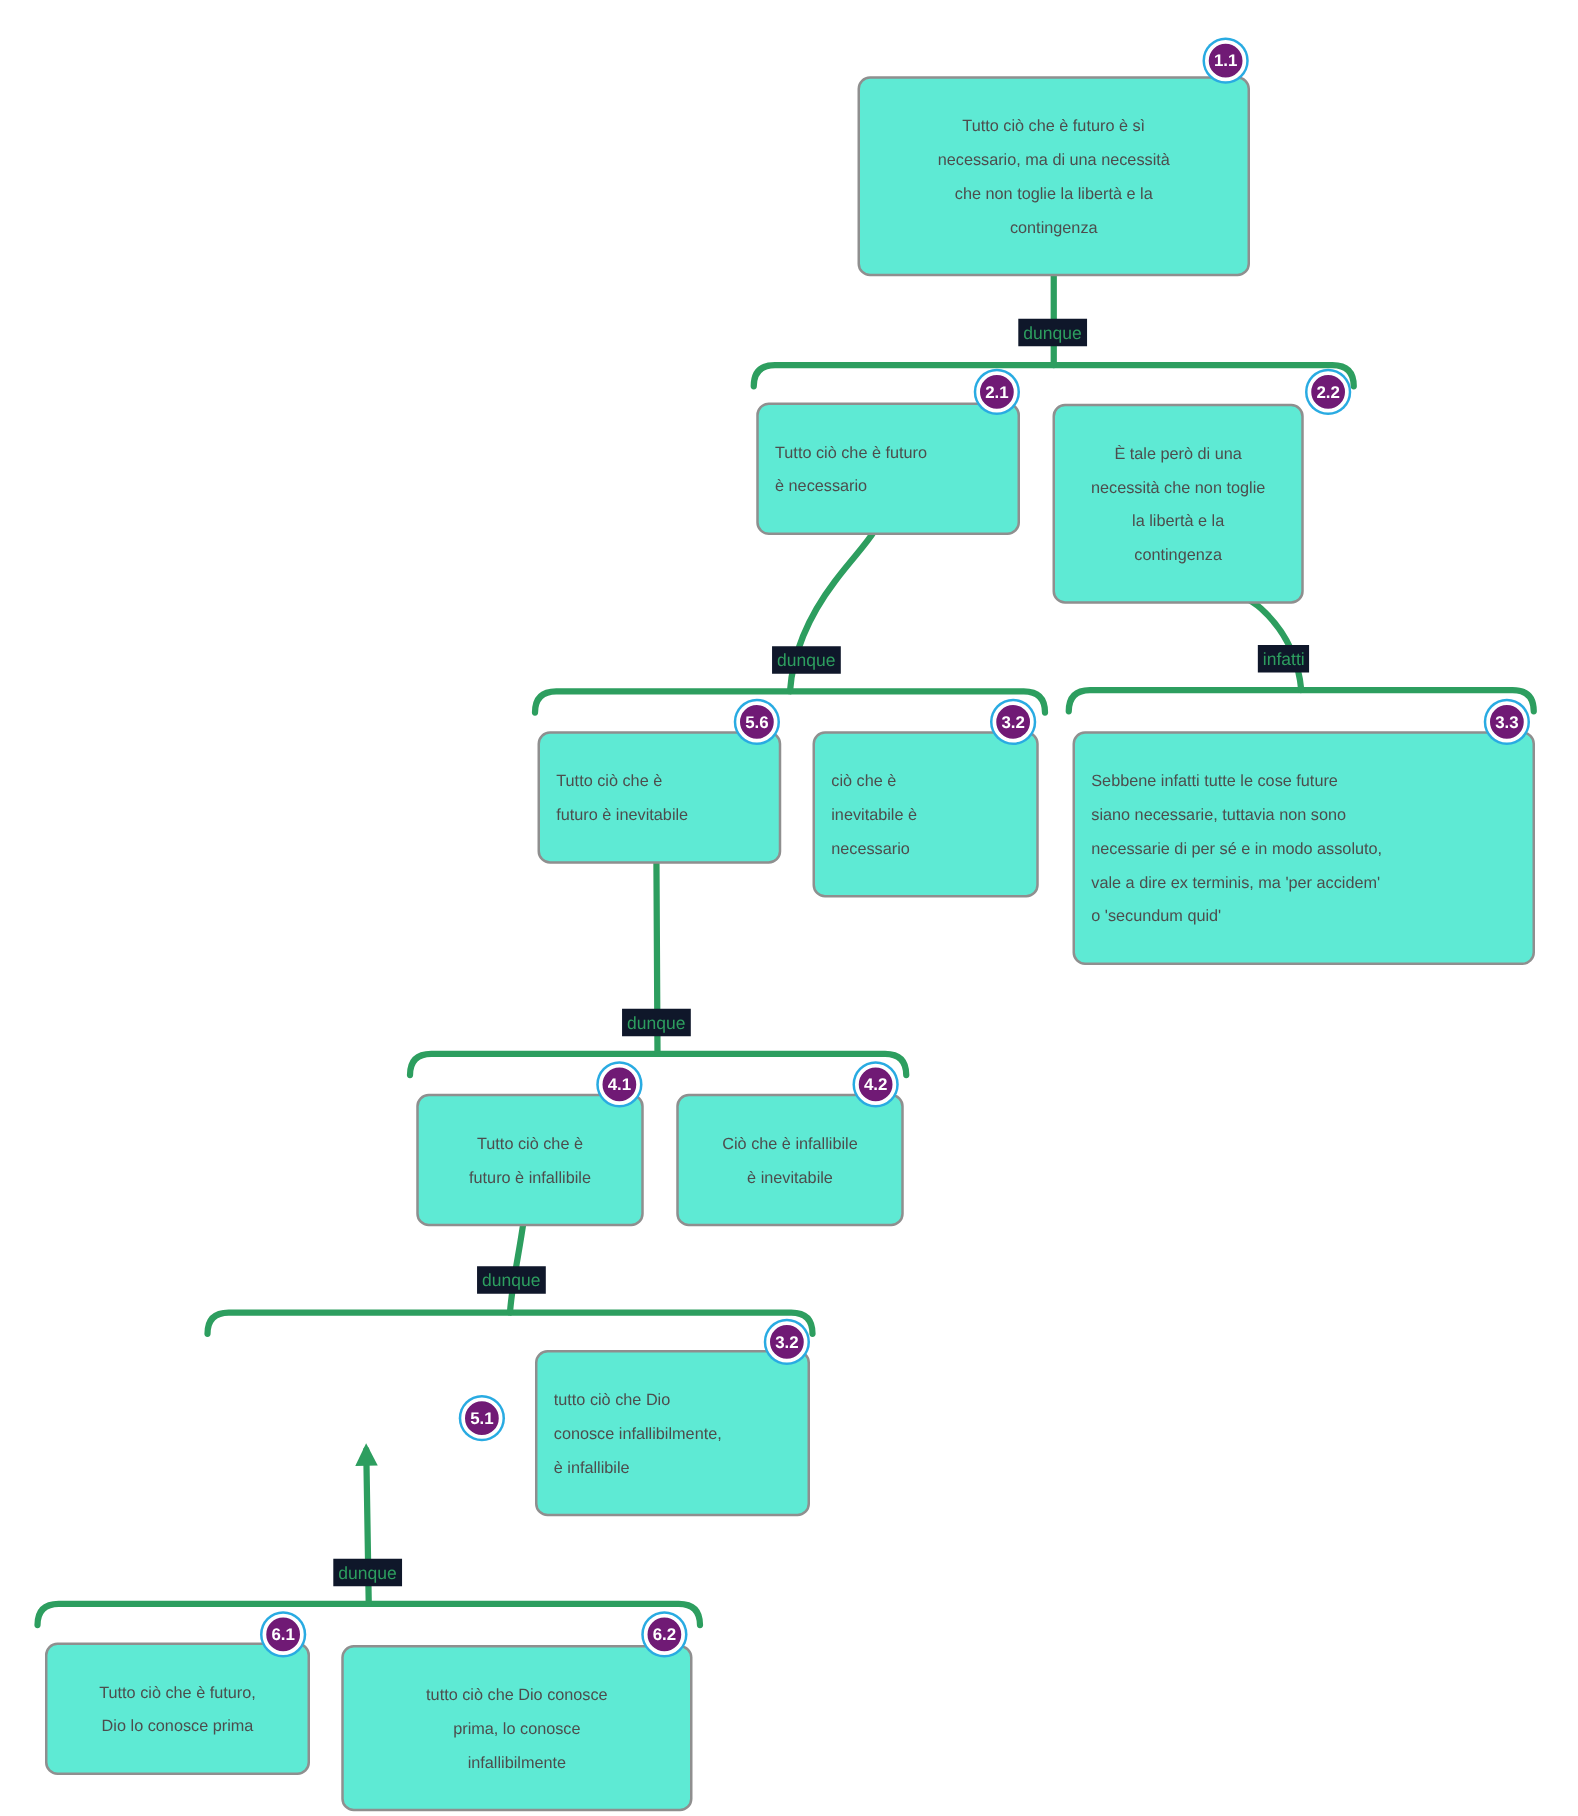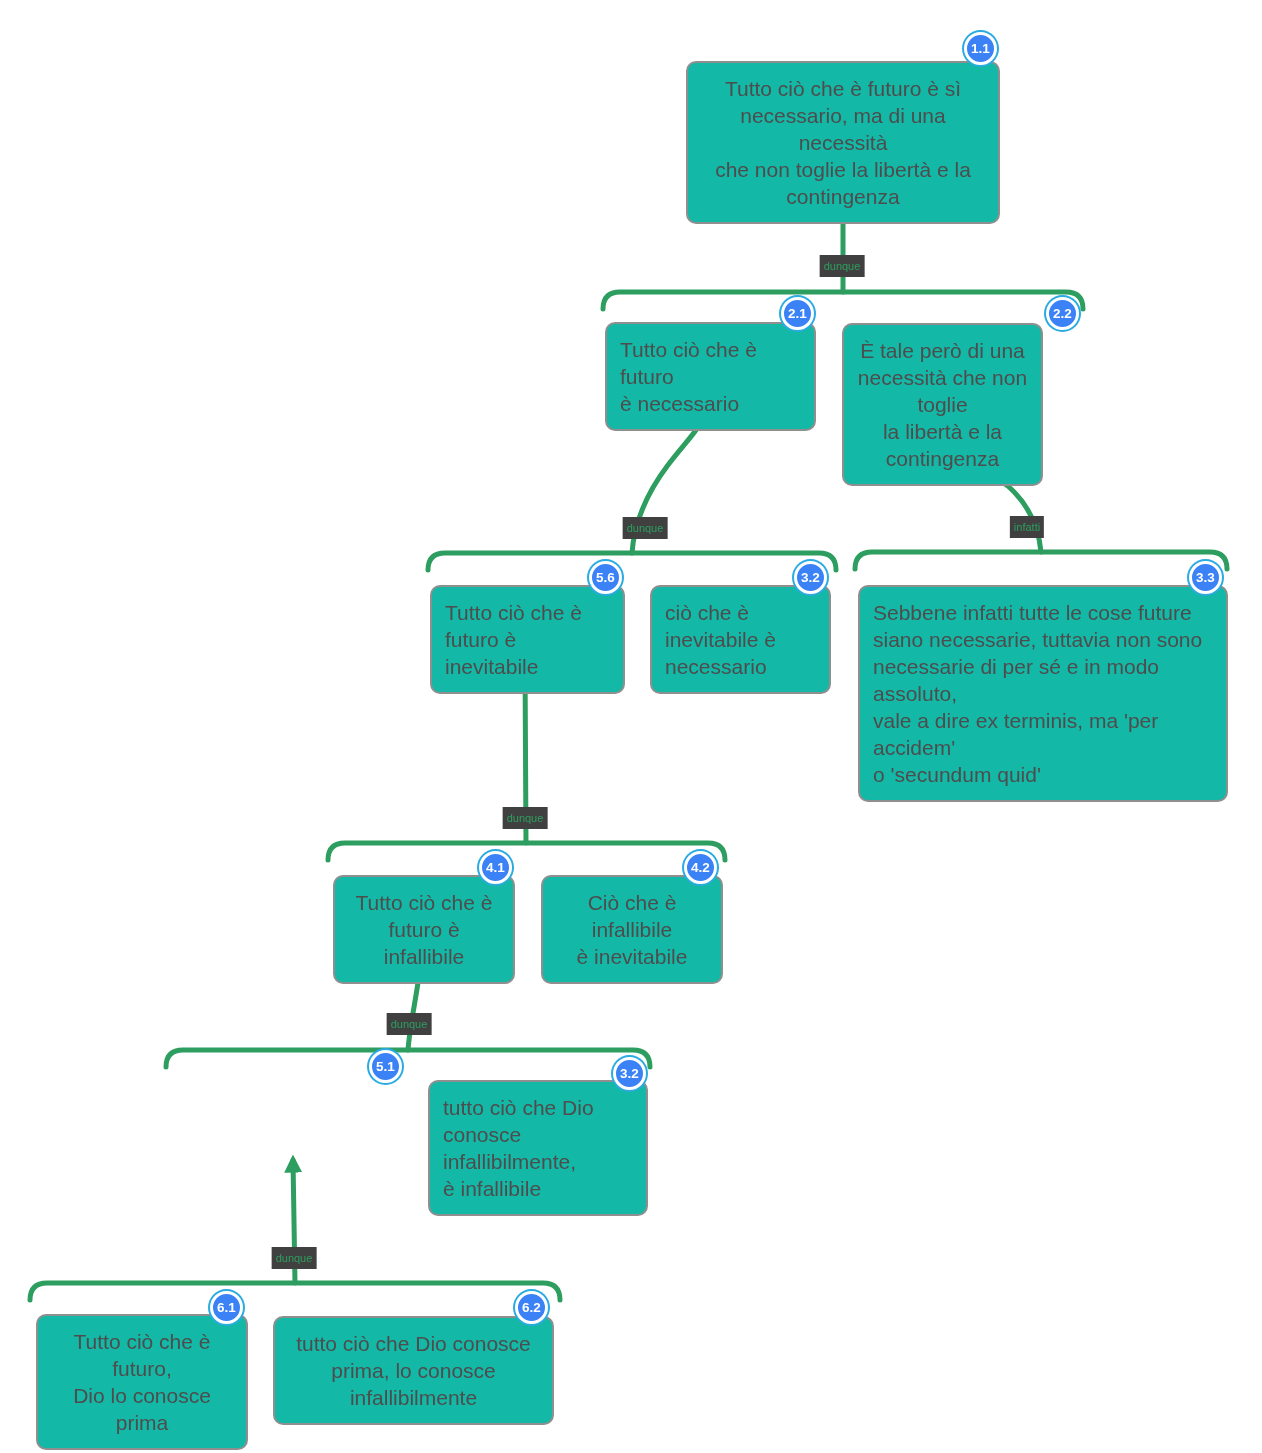--- a/index.html
+++ b/index.html
@@ -3,34 +3,34 @@
 <meta charset="utf-8">
 <style>
   html,body{margin:0;padding:0;background:#ffffff;}
   .stage{
     position:relative;width:1262px;height:1453px;
     font-family:"Liberation Sans",sans-serif;background:#fff;overflow:hidden;
   }
   svg.edges{position:absolute;left:0;top:0;z-index:1;}
   .node{
     position:absolute;z-index:2;box-sizing:border-box;
-    background:#14b8a6;border:2px solid #8f8f8f;border-radius:10px;
-    padding:12px 13px;font-size:21px;line-height:27px;color:#4d4d4d;
+    background:#5eead4;border:2px solid #8f8f8f;border-radius:10px;
+    padding:24px 13px;font-size:13px;line-height:27px;color:#4d4d4d;
     white-space:pre-line;
   }
   .node.center{text-align:center;}
   .badge{
     position:absolute;z-index:4;width:27px;height:27px;border-radius:50%;
-    background:#3b82f6;border:3px solid #fff;box-shadow:0 0 0 2px #29abe2;
+    background:#701a75;border:3px solid #fff;box-shadow:0 0 0 2px #29abe2;
     color:#fff;font-weight:bold;font-size:13.5px;
     display:flex;align-items:center;justify-content:center;
   }
   .elabel{
     position:absolute;z-index:3;transform:translate(-50%,-50%);
-    background:#404040;padding:0 4px;color:#2d9e5f;font-size:11px;line-height:22px;
+    background:#0f172a;padding:0 4px;color:#2d9e5f;font-size:14px;line-height:22px;
   }
 </style>
 </head>
 <body>
 
 <div class="stage">
 
   <svg class="edges" width="1262" height="1453" viewBox="0 0 1262 1453">
     <defs>
       <marker id="ah" viewBox="0 0 10 10" refX="7" refY="5" markerWidth="3.6" markerHeight="3.6" orient="auto">
@@ -96,18 +96,18 @@
 infallibilmente</div>
 
   <div class="badge" style="left:964px;top:32px">1.1</div>
   <div class="badge" style="left:781px;top:297px">2.1</div>
   <div class="badge" style="left:1046px;top:297px">2.2</div>
   <div class="badge" style="left:589px;top:561px">5.6</div>
   <div class="badge" style="left:794px;top:561px">3.2</div>
   <div class="badge" style="left:1189px;top:561px">3.3</div>
   <div class="badge" style="left:479px;top:851px">4.1</div>
   <div class="badge" style="left:684px;top:851px">4.2</div>
-  <div class="badge" style="left:369px;top:1050px">5.1</div>
+  <div class="badge" style="left:369px;top:1118px">5.1</div>
   <div class="badge" style="left:613px;top:1057px">3.2</div>
   <div class="badge" style="left:210px;top:1291px">6.1</div>
   <div class="badge" style="left:515px;top:1291px">6.2</div>
 
 </div>
 
 </body></html>

